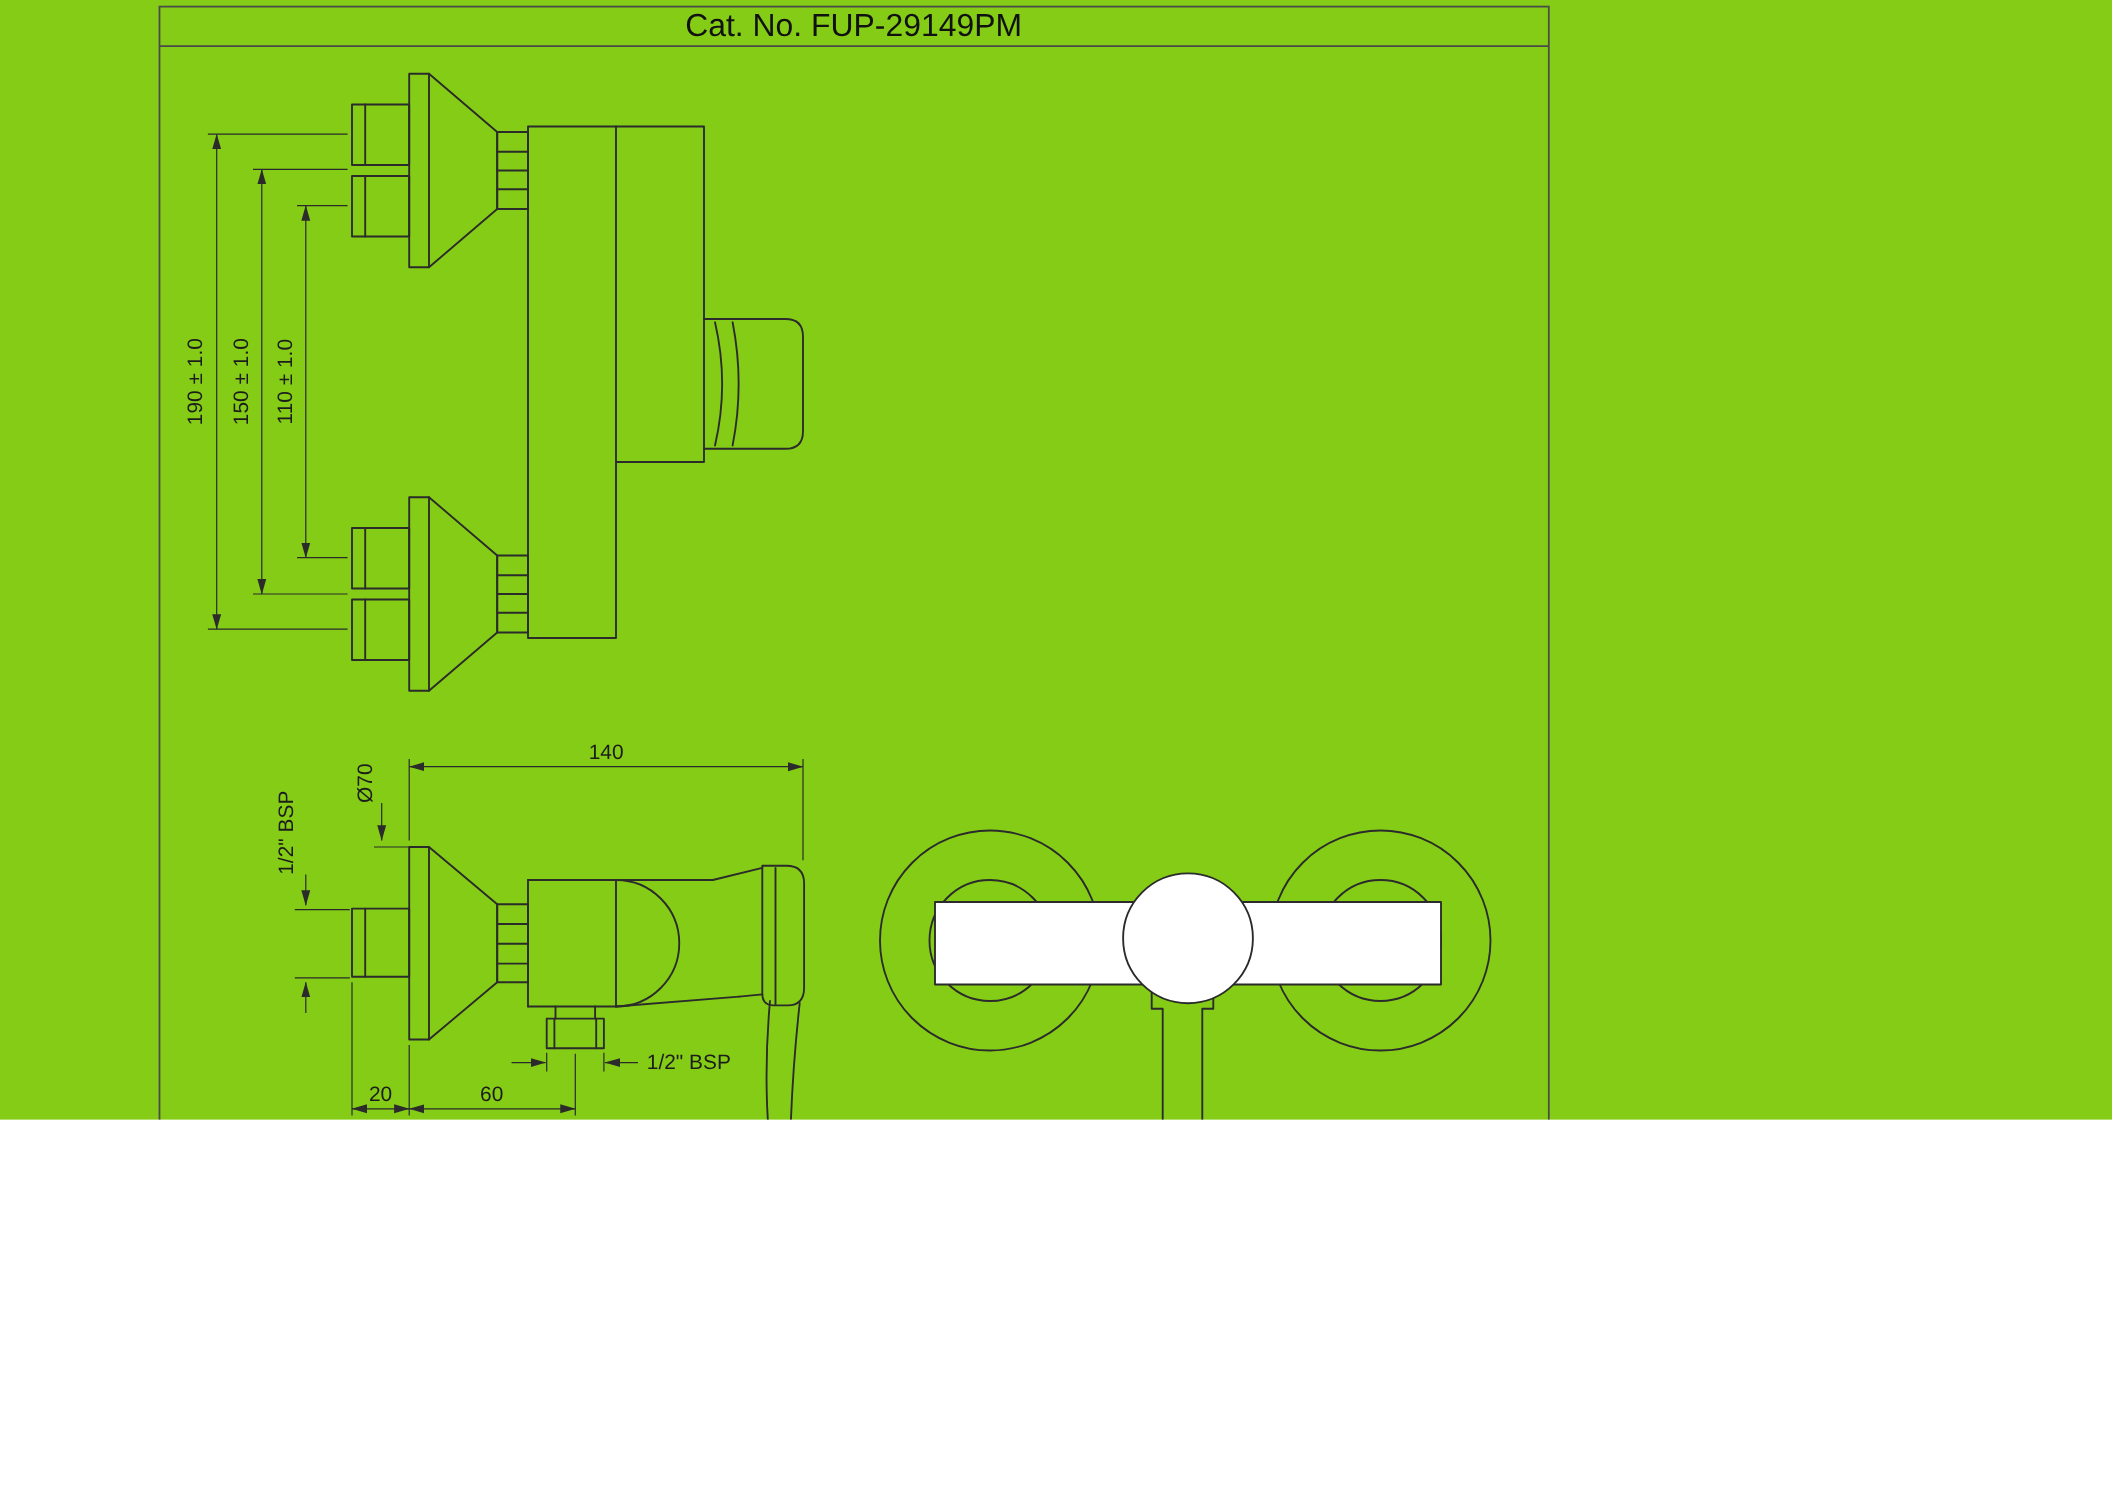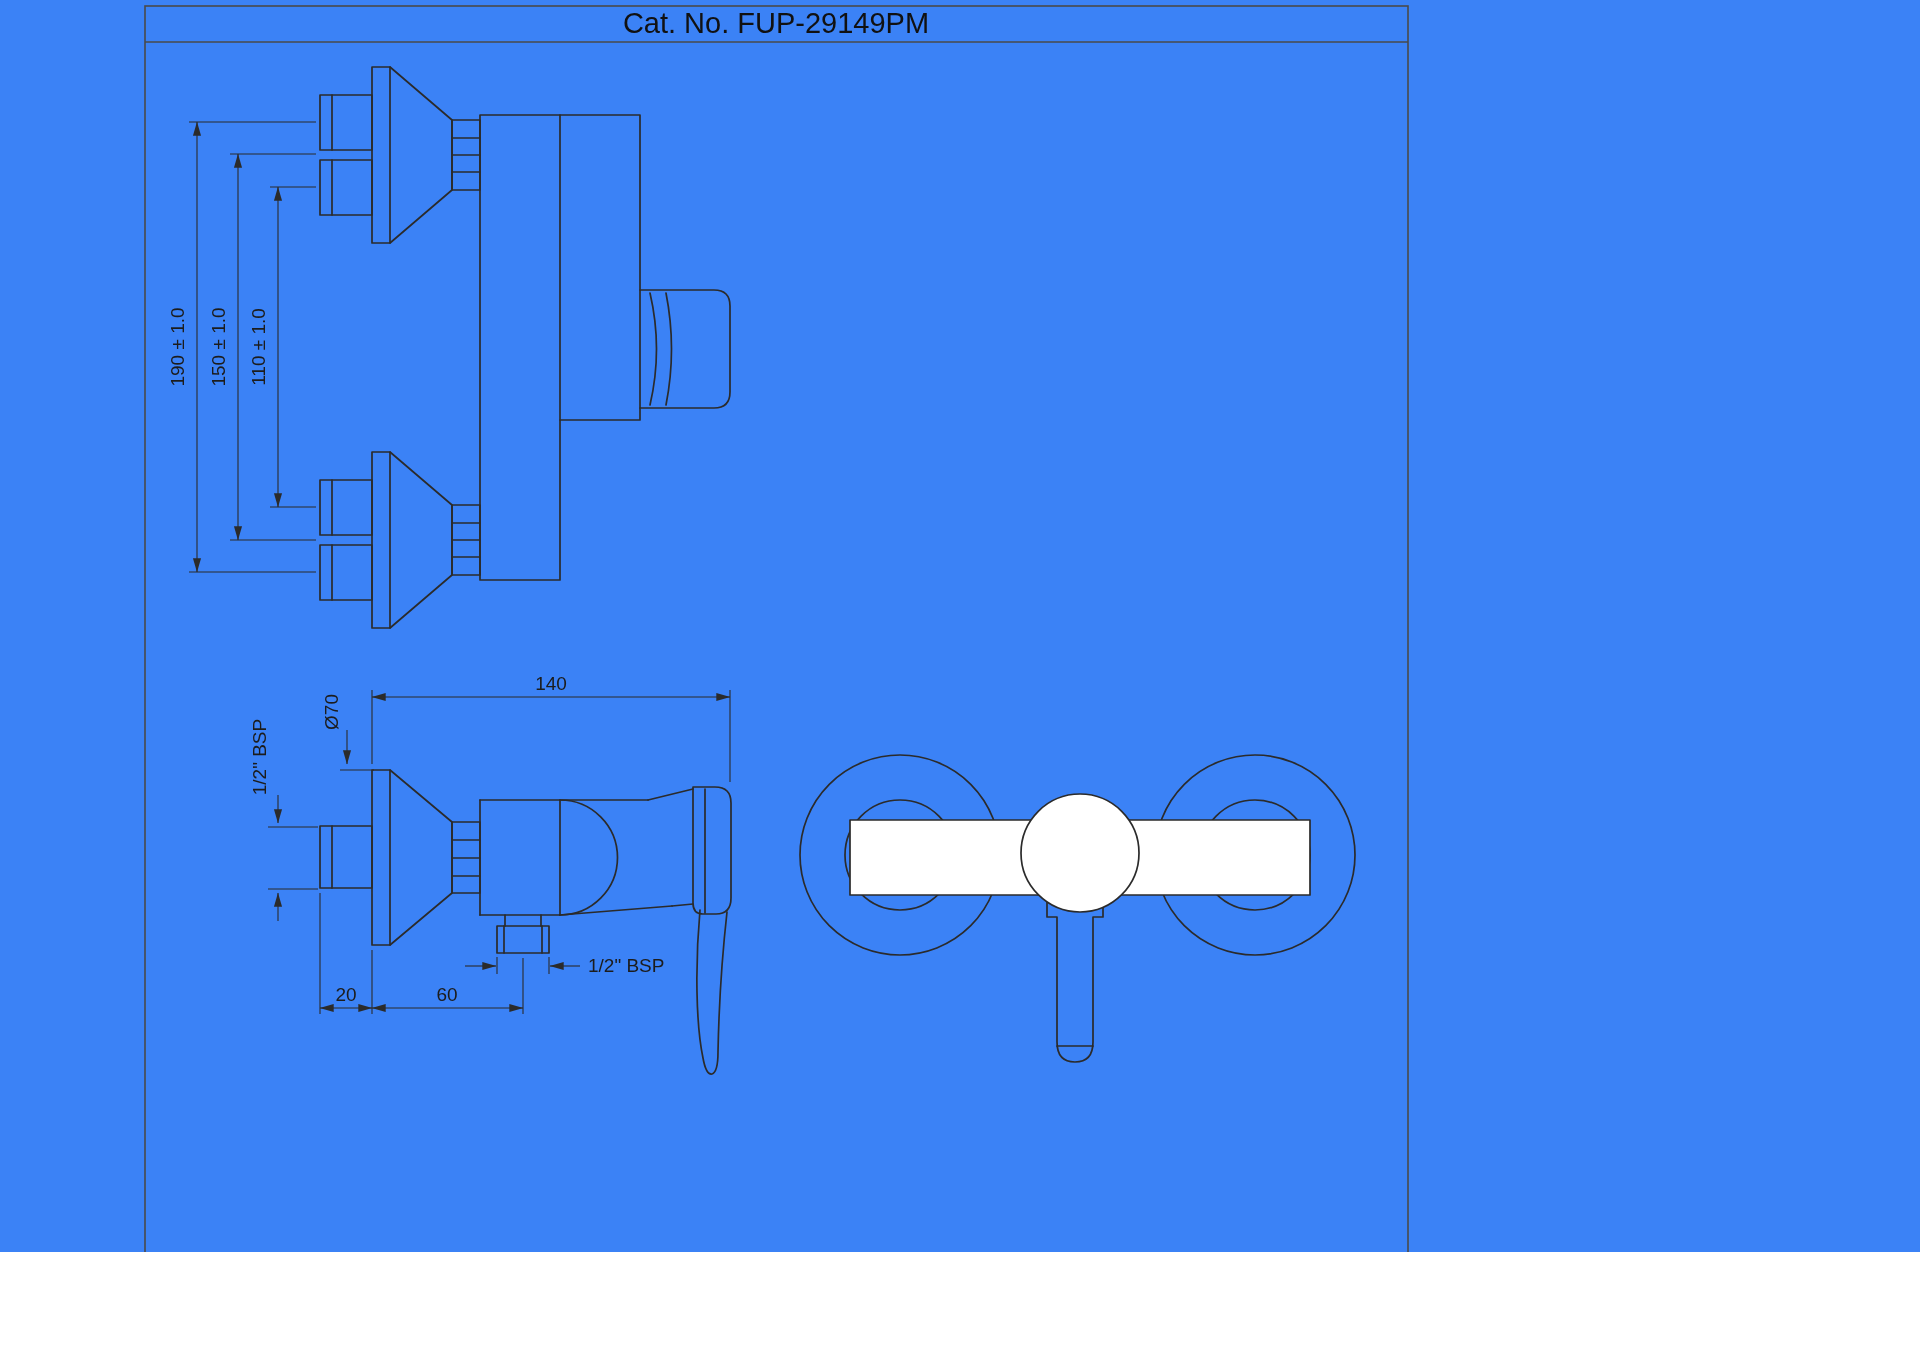--- a/index.html
+++ b/index.html
@@ -1,16 +1,16 @@
 <!DOCTYPE html>
 <html><head>
 <meta charset="utf-8">
 <style>
   html,body{margin:0;padding:0;background:#ffffff;}
-  .stage{position:relative;width:1920px;height:1252px;background:#3b82f6;
+  .stage{position:relative;width:1920px;height:1018px;background:#84cc16;
          font-family:"Liberation Sans",sans-serif;overflow:hidden;}
   svg{position:absolute;left:0;top:0;display:block;}
   .ol{fill:none;stroke:#2b2b2b;stroke-width:1.7;stroke-linejoin:round;stroke-linecap:round;}
   .olw{fill:#ffffff;stroke:#2b2b2b;stroke-width:1.7;stroke-linejoin:round;}
   .thin{fill:none;stroke:#2b2b2b;stroke-width:1.1;stroke-linecap:butt;}
   .dimtxt{fill:#1c1c1c;font-size:19px;font-family:"Liberation Sans",sans-serif;}
   .titletxt{fill:#111111;font-size:29px;font-family:"Liberation Sans",sans-serif;}
   .frame{fill:none;stroke:#4a4a4a;stroke-width:1.6;}
 </style>
 </head>

